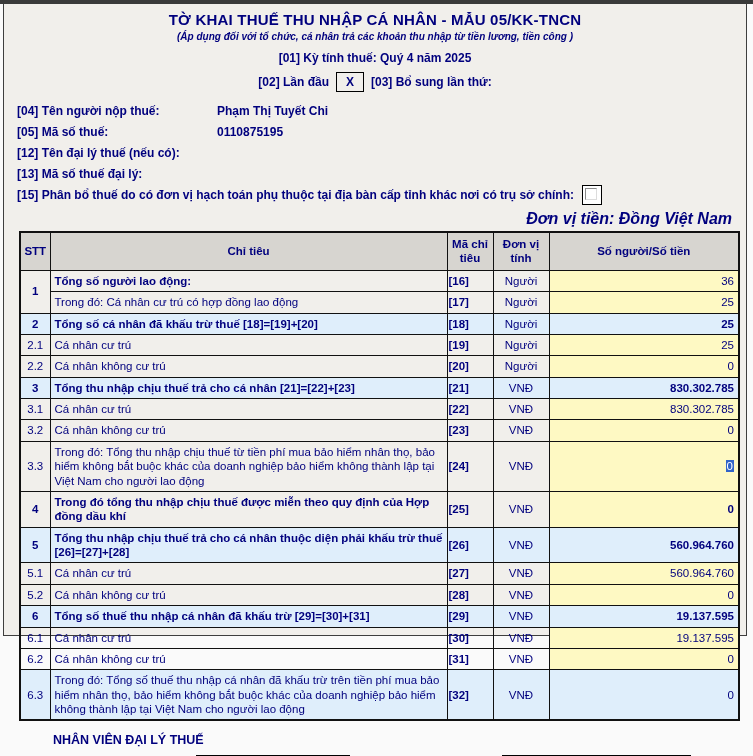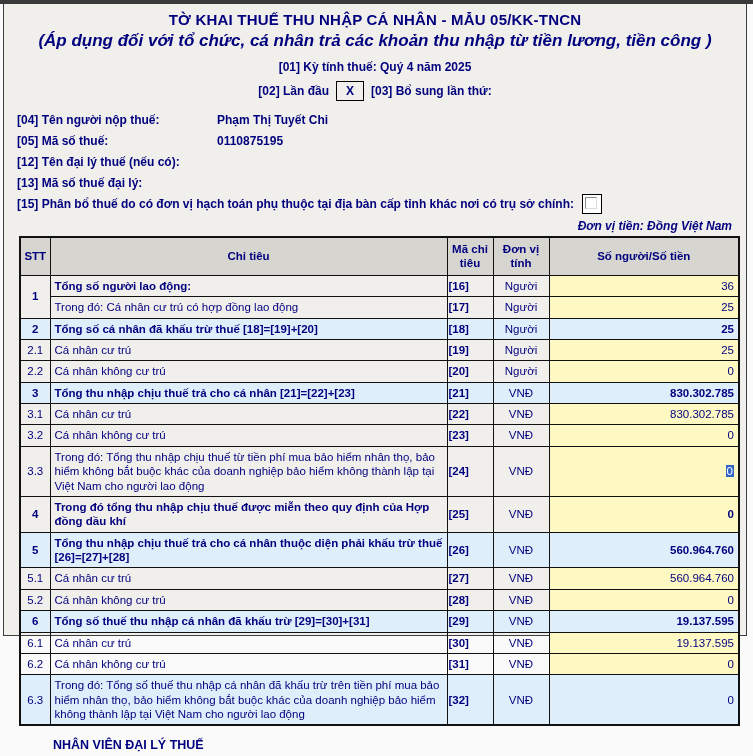--- a/index.html
+++ b/index.html
@@ -2,36 +2,36 @@
 <html><head>
 <meta charset="utf-8">
 <style>
   html,body{margin:0;padding:0;background:#fafafa;width:753px;height:756px;overflow:hidden;}
   body{font-family:"Liberation Sans",sans-serif;color:#00007E;}
   .topbar{height:4px;background:#3a3a3a;width:753px;}
   .page{width:744px;height:632px;margin-left:3px;border:1px solid #3e3e3e;border-top:none;
         background:#f1efeb;position:relative;box-sizing:border-box;}
   .center{text-align:center;}
   .title{font-size:15px;font-weight:bold;padding-top:7px;letter-spacing:.2px;}
-  .subtitle{font-size:17px;font-weight:bold;font-style:italic;margin-top:3px;}
+  .subtitle{font-size:10px;font-weight:bold;font-style:italic;margin-top:3px;}
   .period{font-size:12px;font-weight:bold;margin-top:9px;}
   .line02{display:flex;justify-content:center;align-items:center;margin-top:7px;
           font-size:12px;font-weight:bold;height:20px;}
   .xbox{display:inline-flex;align-items:center;justify-content:center;width:26px;height:18px;
         border:1px solid #000;margin:0 7px;font-weight:bold;font-size:12px;background:#f1efeb;}
   .info{margin-top:8px;font-size:12px;font-weight:bold;}
   .irow{display:flex;align-items:center;min-height:21px;padding-left:13px;}
   .ilabel{width:200px;flex:none;}
   .ilabel.wide{width:auto;}
   .cbox{width:18px;height:18px;border:1px solid #000;background:#fff;margin-left:8px;
         flex:none;position:relative;}
   .cbox .inner{position:absolute;left:2px;top:2px;width:10px;height:10px;background:#fff;
         border-top:1px solid #8a8a8a;border-left:1px solid #8a8a8a;
         border-right:1px solid #dcdcdc;border-bottom:1px solid #dcdcdc;}
-  .currency{font-size:12px;font-weight:bold;font-style:italic;text-align:right;
+  .currency{font-size:16px;font-weight:bold;font-style:italic;text-align:right;
             margin:5px 14px 3px 0;}
   table.decl{border-collapse:collapse;margin-left:15px;width:719px;table-layout:fixed;
              font-size:11.5px;border:2px solid #111;}
   table.decl th,table.decl td{border:1px solid #111;line-height:1.25;}
   table.decl th{background:#d7d5d0;font-weight:bold;padding:4px 2px;}
   td.stt{text-align:center;padding:2px 1px;}
   td.lbl{padding:3px 4px;}
   td.code{font-weight:bold;padding:2px 1px;}
   td.unit{text-align:center;padding:3px 10px;}
   td.val{text-align:right;padding:3px 4px;background:#fef9c3;}

